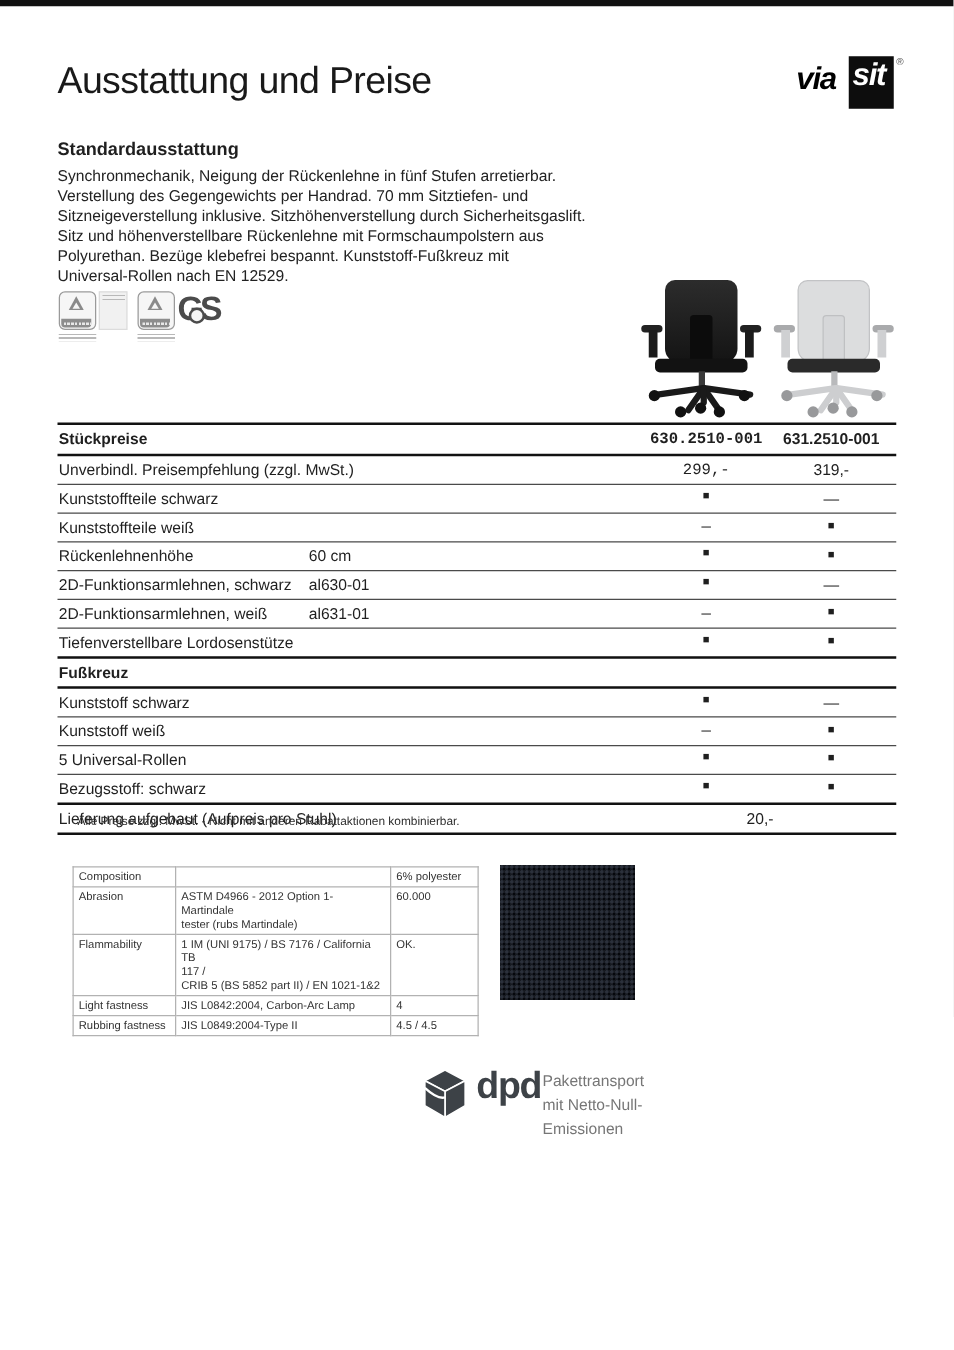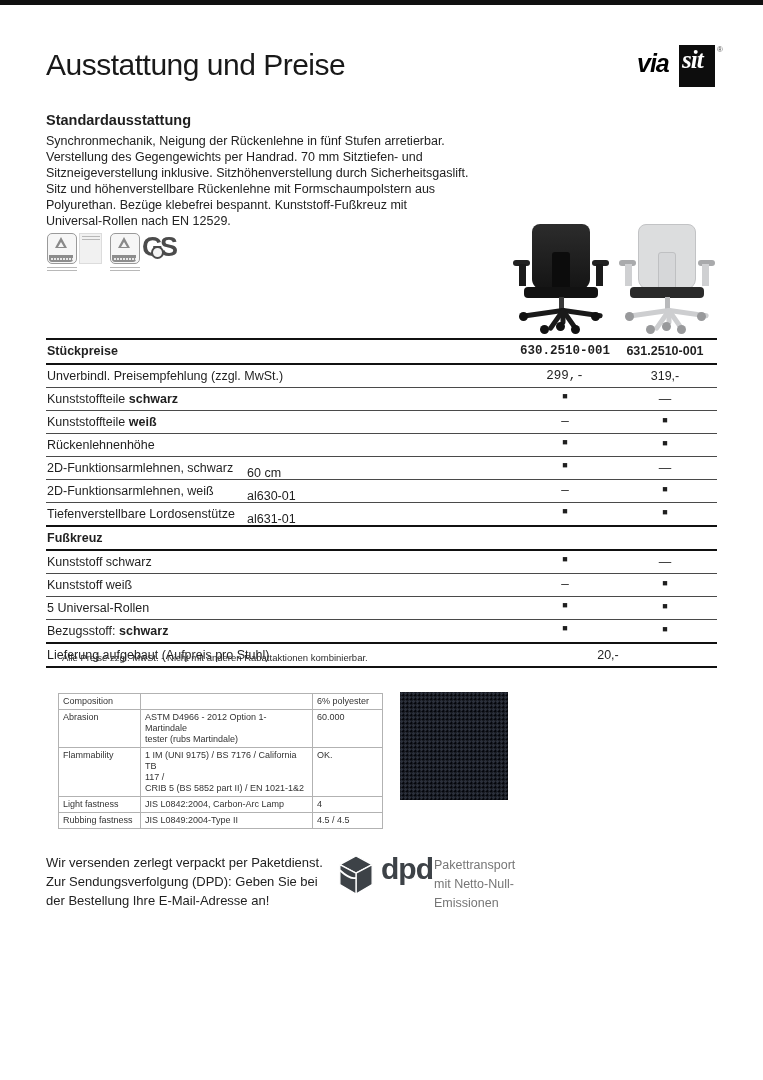--- a/index.html
+++ b/index.html
@@ -8,21 +8,21 @@
     font-family:"Liberation Sans","DejaVu Sans",sans-serif;color:#1f1f1f;
     overflow:hidden;margin:0 auto;
   }
   .abs{position:absolute;}
   .topbar{left:0;top:0;width:763px;height:5px;background:#101010;}
 
   
   .title{left:46px;top:48px;font-size:30px;font-weight:400;letter-spacing:-0.5px;color:#191919;}
   .brand{left:637px;top:45px;width:90px;height:44px;}
   .brand .via{position:absolute;left:0;top:4px;font-size:25px;font-weight:800;font-style:italic;letter-spacing:-1px;color:#000000;}
-  .brand .sitbox{position:absolute;left:42px;top:0;width:36px;height:42px;background:#0d0d0d;font-family:Liberation Serif, serif;}
+  .brand .sitbox{position:absolute;left:42px;top:0;width:36px;height:42px;background:#0d0d0d;}
   .brand .sit{position:absolute;left:3px;top:1px;font-size:25px;font-weight:800;font-style:italic;letter-spacing:-1px;color:#ffffff;}
   .brand .reg{position:absolute;left:80px;top:0;font-size:8px;color:#555;}
 
   
   .std-head{left:46px;top:112px;font-size:14.5px;font-weight:700;}
   .intro{left:46px;top:133px;width:436px;font-size:12.5px;line-height:16px;white-space:pre-line;color:#222;}
 
   
   .badge{width:30px;height:31px;border:1.5px solid #9a9a9a;border-radius:5px;background:#f6f6f6;box-sizing:border-box;}
   .badge .tri{position:absolute;left:7px;top:3px;width:0;height:0;border-left:6px solid transparent;border-right:6px solid transparent;border-bottom:11px solid #8a8a8a;}
@@ -67,30 +67,30 @@
   .chair--white .arm-l,.chair--white .arm-r{background:#cfd0d2;}
   .chair--white .seat{background:#2a2a2a;}
   .chair--white .lift{background:#b9babc;}
   .chair--white .leg{background:#cdced0;}
   .chair--white .caster{background:#98999b;}
 
   
   .ptable{left:46px;top:338px;width:671px;border-top:2.5px solid #111;}
   .pt-row{position:relative;height:22px;border-bottom:1px solid #4a4a4a;font-size:12.5px;}
   .pt-row .lab{position:absolute;left:1px;top:4px;white-space:nowrap;}
-  .pt-row .code{position:absolute;left:201px;top:4px;margin-top:28px;}
+  .pt-row .code{position:absolute;left:201px;top:4px;}
   .pt-row .c1{position:absolute;left:469px;top:4px;width:100px;text-align:center;font-family:Liberation Mono, monospace;}
   .pt-row .c2{position:absolute;left:569px;top:4px;width:100px;text-align:center;}
   .pt-row .spanval{position:absolute;left:512px;top:4px;width:100px;text-align:center;}
   .pt-head{height:23px;border-bottom:2.5px solid #111;font-weight:700;}
   .pt-section{font-weight:700;border-bottom:2px solid #111;}
   .bb-thick{border-bottom:2.5px solid #111;}
   .bb-med{border-bottom:2px solid #111;}
   .sq{font-size:9px;}
-  .bold{font-weight:700;}
+  .bold{font-weight:400;}
   .footnote{left:62px;top:652px;font-size:9.5px;color:#2e2e2e;}
 
   
   .ftable{left:58px;top:693px;border-collapse:collapse;font-size:9px;color:#333;}
   .ftable td{border:1px solid #b2b2b2;padding:2px 4px;vertical-align:top;line-height:11px;white-space:pre-line;}
   .ftable .fhead{font-weight:700;font-size:9.5px;border-bottom:1.5px solid #8a8a8a;}
   .swatch{left:400px;top:692px;width:108px;height:108px;background-color:#171a21;
     background-image:radial-gradient(circle at 1.5px 1.5px,#2b303b 1.1px,transparent 1.5px),
                      radial-gradient(circle at 3.5px 3.5px,#05070c 1.1px,transparent 1.5px);
     background-size:4px 4px;}
@@ -301,23 +301,20 @@
     <tr>
       <td>Rubbing fastness</td>
       <td>JIS L0849:2004-Type II</td>
       <td>4.5 / 4.5</td>
     </tr>
   </tbody>
     </table>
 
   <div class="abs swatch"></div>
 
-  <div class="abs shiptext">Wir versenden zerlegt verpackt per Paketdienst.
-Zur Sendungsverfolgung (DPD): Geben Sie bei
-der Bestellung Ihre E-Mail-Adresse an!</div>
   <div class="abs dpd">
     <svg width="38" height="40" viewBox="0 0 40 42">
       <polygon points="20,1 37,10 20,19 3,10" fill="#3d4247" stroke="#ffffff" stroke-width="1.4"></polygon>
       <polygon points="37,10 37,31 20,41 20,19" fill="#3d4247" stroke="#ffffff" stroke-width="1.4"></polygon>
       <polygon points="3,10 3,31 20,41 20,19" fill="#3d4247" stroke="#ffffff" stroke-width="1.4"></polygon>
       <path d="M3,16 Q14,26 20,24" fill="none" stroke="#ffffff" stroke-width="2"></path>
     </svg>
     <span class="dpdname">dpd</span>
     <span class="dpddesc">Pakettransport
 mit Netto-Null-Emissionen</span>

